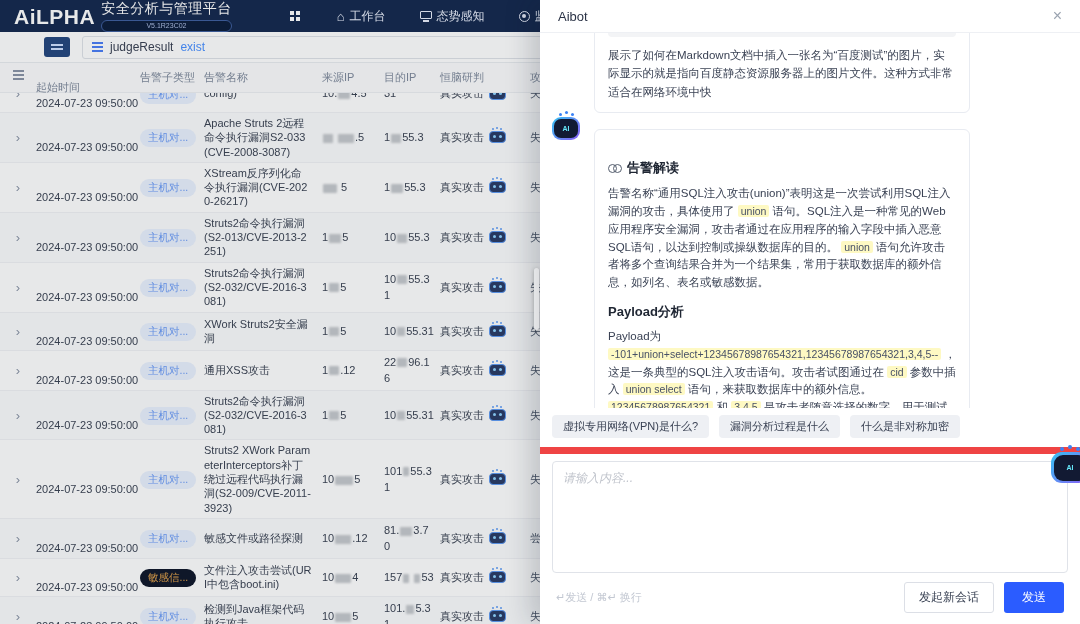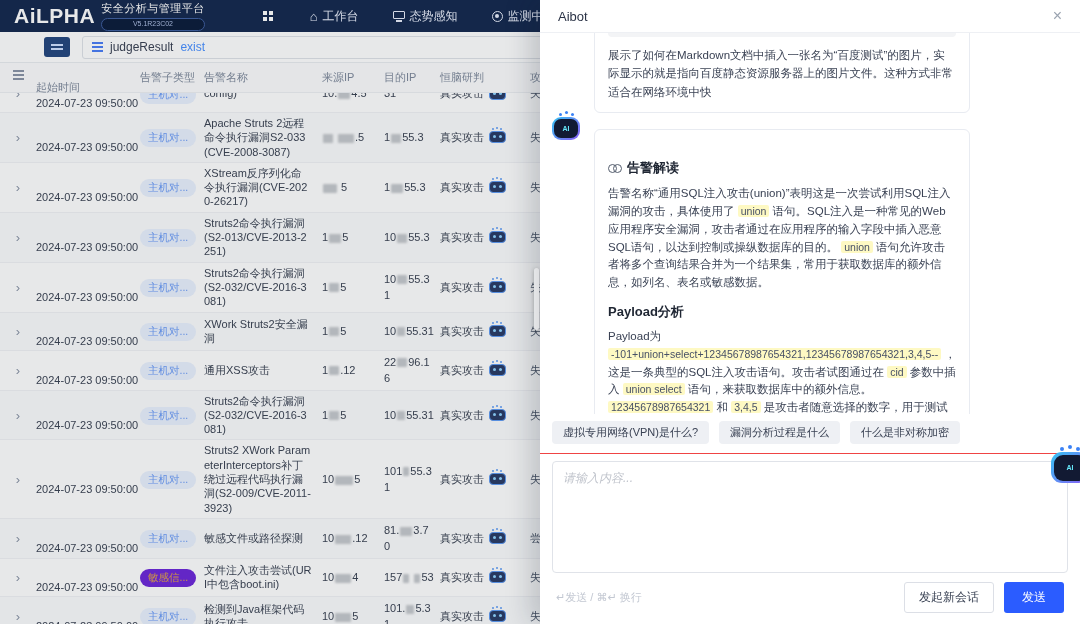--- a/index.html
+++ b/index.html
@@ -5,21 +5,21 @@
   * { box-sizing: border-box; margin: 0; padding: 0; }
   html,body { width:1080px; height:624px; overflow:hidden; }
   body { font-family:"Liberation Sans",sans-serif; background:#fff; position:relative; }
 
   
   .navbar { position:absolute; top:0; left:0; width:1080px; height:32px; background:#15294e;
             display:flex; align-items:center; color:#fff; z-index:1; }
   .logo { display:flex; align-items:center; margin-left:14px; }
   .logo-text { font-size:21px; font-weight:bold; letter-spacing:.5px; line-height:1; }
   .logo-meta { margin-left:6px; display:flex; flex-direction:column; }
-  .logo-sub { font-size:11px; color:#fefefe; letter-spacing:.5px;text-align:center; }
+  .logo-sub { font-size:14px; color:#fefefe; letter-spacing:.5px;text-align:center; }
   .logo-ver { font-size:7px; background:#0c1c3a; border:1px solid #3f5fa0; border-radius:7px;
               padding:1px 7px; margin-top:2px; color:#aebfe4; text-align:center; line-height:1.2; }
   .icon-grid { width:4px; height:4px; background:#fff; box-shadow:6px 0 0 #fff,0 6px 0 #fff,6px 6px 0 #fff;
                margin:0 0 6px 58px; }
   .nav-items { display:flex; align-items:center; height:32px; margin-left:26px; }
   .nav-item { display:flex; align-items:center; gap:5px; padding:0 17px; height:32px;
               font-size:12px; color:#e9eefb; cursor:pointer; white-space:nowrap; }
   .nav-item.active { background:#2c4880; }
   .caret { width:5px; height:5px; border-right:1.3px solid #cfd9ee; border-bottom:1.3px solid #cfd9ee;
            transform:rotate(45deg); margin-top:-3px; margin-left:2px; }
@@ -59,21 +59,21 @@
   .icon-colset { width:11px; height:2px; background:#8a94a6; box-shadow:0 4px 0 #8a94a6, 0 8px 0 #8a94a6; margin-top:-8px; }
 
   .rows-viewport { position:absolute; top:93px; bottom:0; left:0; width:1080px; overflow:hidden; z-index:1; background:#fff;}
   .rows-inner { margin-top:-18px; }
   .t-row { display:flex; align-items:center; border-bottom:1px solid #f1f2f5; padding:3px 0; min-height:28px; background:#fff; }
   .t-row:nth-child(even) { background:#fbfcfd; }
   .expander { color:#8a94a6; font-size:13px; line-height:1; cursor:pointer; }
   .cell-time { font-size:11px; color:#3c4454; }
   .badge { font-size:10.5px; padding:2px 8px; border-radius:10px; white-space:nowrap; display:inline-block; cursor:default;}
   .badge.blue { background:#e9f1fe; color:#6b9bf7; }
-  .badge.orange { background:#6d28d9; color:#e0a04a; }
+  .badge.orange { background:#0f172a; color:#e0a04a; }
   .cell-name { font-size:11px; color:#3c4454; word-break:break-all; line-height:1.3; }
   .cell-ip { font-size:11px; color:#3c4454; line-height:1.5; word-break:break-all; }
   .blurseg { display:inline-block; height:9px; background:#c6c9cd; border-radius:1px; vertical-align:middle; filter:blur(1px); margin:0 1px; }
   .cell-judge { font-size:11px; color:#3c4454; display:flex; align-items:center; gap:5px; }
   .robot-mini { width:17px; height:12px; border-radius:4px; background:#2a3b66; border:1.5px solid #5f9cf5; position:relative; flex:none;}
   .robot-mini::after { content:""; position:absolute; left:3px; top:3px; width:3px; height:3px; border-radius:50%;
                        background:#8fd4ff; box-shadow:6px 0 0 #8fd4ff; }
   .robot-mini::before { content:""; position:absolute; top:-4px; left:2px; width:2px; height:2px; border-radius:50%;
                         background:#5f9cf5; box-shadow:4px -1px 0 #5f9cf5, 8px 0 0 #5f9cf5; }
   .cell-res { font-size:11px; color:#4a5568; }
@@ -113,21 +113,21 @@
                     border:1.2px solid #555e6e; border-radius:50%; }
   .icon-link::before { left:0; } .icon-link::after { left:5px; }
   .para { font-size:11.5px; color:#3a4254; line-height:1.55; margin-bottom:8px; }
   .sub-title { font-size:13px; font-weight:bold; color:#1f2633; margin:11px 0 7px; }
   .code-inline { font-family:Liberation Sans, sans-serif; font-size:10.5px; background:#fef9c3;
                  padding:0 3px; border-radius:2px; color:#475066; }
 
   .chips { display:flex; gap:10px; padding:7px 12px 9px; flex:none;align-items:center; }
   .chip { background:#eef0f4; border-radius:4px; padding:4px 11px; font-size:11px; color:#3a4254;
           white-space:nowrap; cursor:pointer; }
-  .input-zone { flex:none; border-top:1px solid #ef4444; padding:7px 12px 0; }
+  .input-zone { flex:none; border-top:7px solid #ef4444; padding:7px 12px 0; }
   .input-box { border:1px solid #e0e3e9; border-radius:4px; height:112px; padding:8px 10px;
                font-size:12px; color:#c0c4cc; font-style:italic; cursor:text; }
   .modal-foot { flex:none; display:flex; align-items:center; justify-content:space-between; padding:9px 16px 11px; }
   .hint { font-size:11px; color:#c3c8d2; }
   .btns { display:flex; gap:10px; }
   .btn-secondary { border:1px solid #dcdfe6; border-radius:3px; padding:6px 14px; font-size:12px;
                    color:#3a4254; background:#fff; cursor:pointer; }
   .btn-primary { background:#2b5cff; color:#fff; border:none; border-radius:3px; padding:6px 18px;
                  font-size:12px; cursor:pointer; }
 

